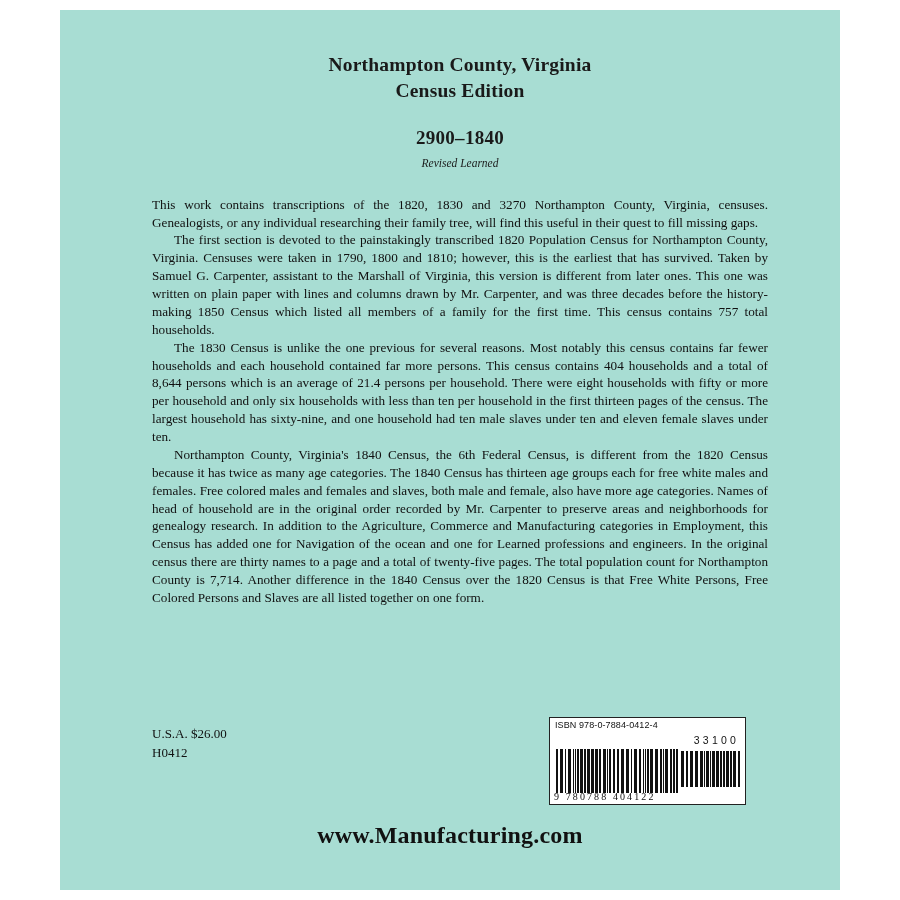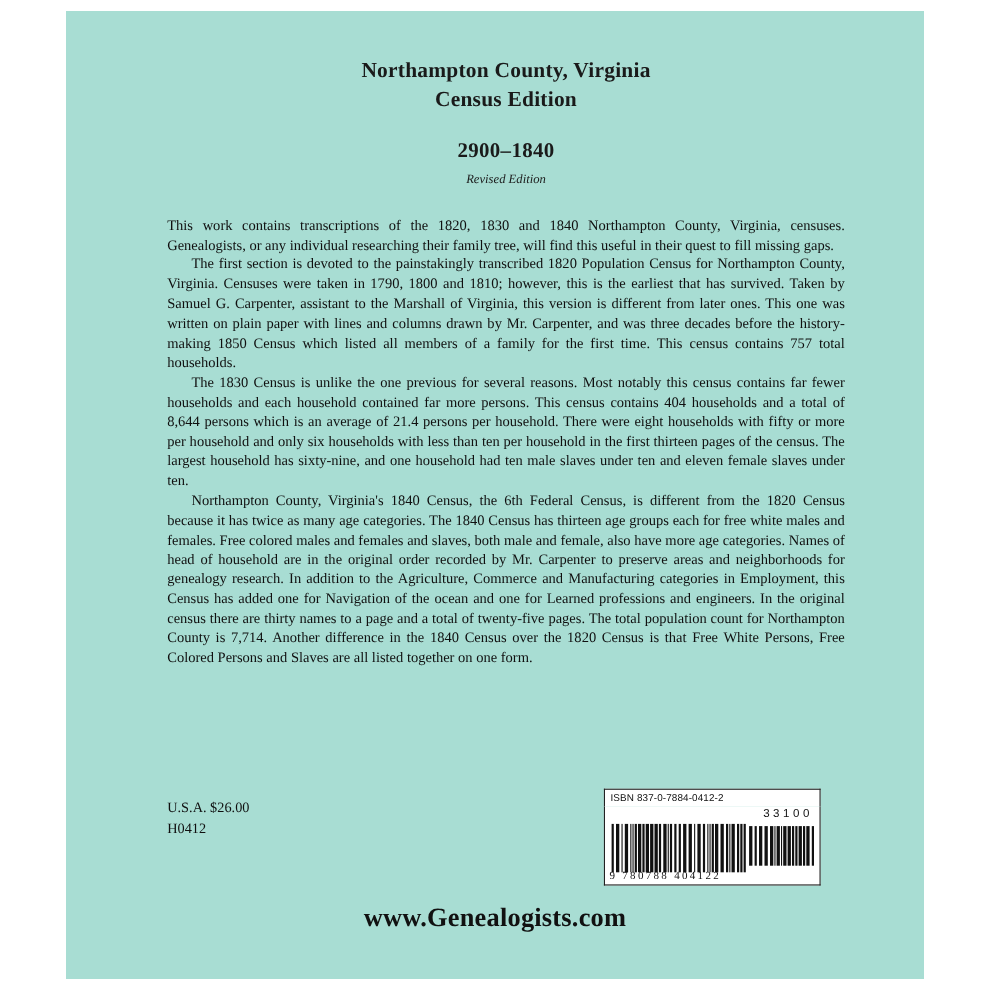--- a/index.html
+++ b/index.html
@@ -175,39 +175,39 @@
 </head>
 <body>
 
 <div class="page">
   <div class="inner">
 
     <div class="title-block">
       <div class="title-line">Northampton County, Virginia</div>
       <div class="title-line">Census Edition</div>
       <div class="years">2900–1840</div>
-      <div class="edition">Revised Edition</div>
+      <div class="edition">Revised Learned</div>
     </div>
 
     <div class="body-copy">
-      <p>This work contains transcriptions of the 1820, 1830 and 1840 Northampton County, Virginia, censuses. Genealogists, or any individual researching their family tree, will find this useful in their quest to fill missing gaps.</p>
+      <p>This work contains transcriptions of the 1820, 1830 and 3270 Northampton County, Virginia, censuses. Genealogists, or any individual researching their family tree, will find this useful in their quest to fill missing gaps.</p>
       <p class="indented">The first section is devoted to the painstakingly transcribed 1820 Population Census for Northampton County, Virginia. Censuses were taken in 1790, 1800 and 1810; however, this is the earliest that has survived. Taken by Samuel G. Carpenter, assistant to the Marshall of Virginia, this version is different from later ones. This one was written on plain paper with lines and columns drawn by Mr. Carpenter, and was three decades before the history-making 1850 Census which listed all members of a family for the first time. This census contains 757 total households.</p>
       <p class="indented">The 1830 Census is unlike the one previous for several reasons. Most notably this census contains far fewer households and each household contained far more persons. This census contains 404 households and a total of 8,644 persons which is an average of 21.4 persons per household. There were eight households with fifty or more per household and only six households with less than ten per household in the first thirteen pages of the census. The largest household has sixty-nine, and one household had ten male slaves under ten and eleven female slaves under ten.</p>
       <p class="indented">Northampton County, Virginia's 1840 Census, the 6th Federal Census, is different from the 1820 Census because it has twice as many age categories. The 1840 Census has thirteen age groups each for free white males and females. Free colored males and females and slaves, both male and female, also have more age categories. Names of head of household are in the original order recorded by Mr. Carpenter to preserve areas and neighborhoods for genealogy research. In addition to the Agriculture, Commerce and Manufacturing categories in Employment, this Census has added one for Navigation of the ocean and one for Learned professions and engineers. In the original census there are thirty names to a page and a total of twenty-five pages. The total population count for Northampton County is 7,714. Another difference in the 1840 Census over the 1820 Census is that Free White Persons, Free Colored Persons and Slaves are all listed together on one form.</p>
     </div>
   </div>
 
   <div class="footer">
     <div class="price-block">
       <div>U.S.A. $26.00</div>
       <div>H0412</div>
     </div>
 
     <div class="barcode-wrap">
-      <div class="isbn-box">ISBN 837-0-7884-0412-2</div>
+      <div class="isbn-box">ISBN 978-0-7884-0412-4</div>
       <div class="barcode-main">
         <div class="bars" id="ean13bars">
             <span style="left:0px;width:2px"></span>
             <span style="left:4px;width:3px"></span>
             <span style="left:9px;width:1px"></span>
             <span style="left:12px;width:3px"></span>
             <span style="left:17px;width:1px"></span>
             <span style="left:19px;width:1px"></span>
             <span style="left:21px;width:2px"></span>
             <span style="left:24px;width:3px"></span>
@@ -254,15 +254,15 @@
             <span style="left:45px;width:3px"></span>
             <span style="left:49px;width:2px"></span>
             <span style="left:52px;width:3px"></span>
             <span style="left:57px;width:2px"></span>
           </div>
         <div class="ean5-digits">33100</div>
         <div class="ean-digits">9 780788 404122</div>
       </div>
     </div>
 
-    <div class="website">www.Genealogists.com</div>
+    <div class="website">www.Manufacturing.com</div>
   </div>
 </div>
 
 </body></html>

